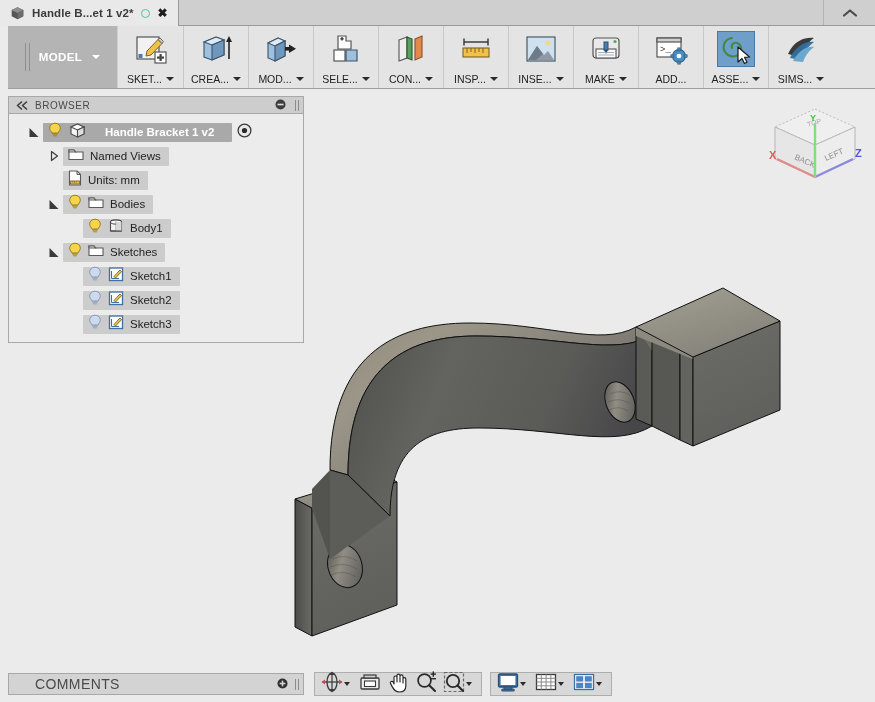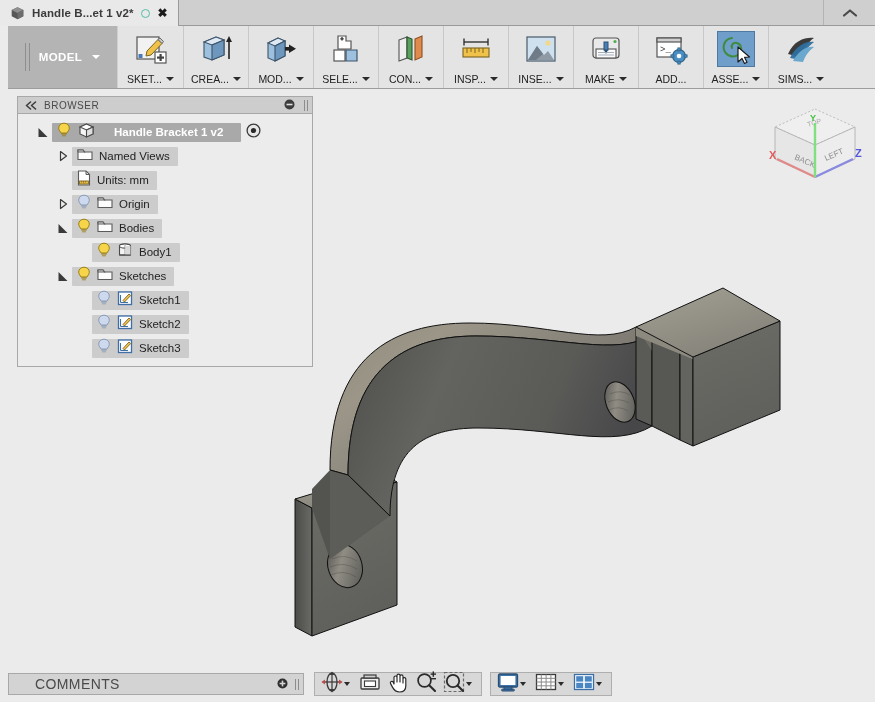--- a/index.html
+++ b/index.html
@@ -92,21 +92,20 @@
   }
   .tool-label {
     font-size: 10.5px; color: #222; white-space: nowrap;
   }
 
   
   .browser {
     position: absolute; left: 8px; top: 96px; width: 296px;
     background: #e0e0e0;
     border: 1px solid #a8a8a8;
-    margin-left: 9px;
   }
   .browser-header {
     height: 17px; background: #cdcdcd;
     border-bottom: 1px solid #a8a8a8;
     display: flex; align-items: center; gap: 6px; padding: 0 4px 0 6px;
   }
   .dbl-left { display: block; }
   .browser-title {
     font-size: 10px; color: #4a4a4a; letter-spacing: .5px; flex: 1;
   }
@@ -577,40 +576,20 @@
                   <line x1="8.6" y1="11" x2="8.6" y2="12.6"></line>
                 </g>
               </svg></span>
             <span class="node-label">Units: mm</span>
           </span>
         </div>
         <div class="tree-row">
           <span style="width:36px;flex:0 0 36px"></span>
           <span class="tw">
             <svg width="12" height="12" viewBox="0 0 12 12">
-              <path d="M3.5,1.5 L9.5,6 L3.5,10.5 Z" fill="none" stroke="#3a3a3a" stroke-width="1.2" stroke-linejoin="round"></path>
-            </svg>
-          </span>
-          <span class="node-pill">
-            <span class="bulb"><svg width="14" height="16" viewBox="0 0 14 16">
-                <path d="M7,1.2 C10.2,1.2 12.3,3.4 12.3,6.1 C12.3,8.3 10.6,9.6 10,11 L4,11 C3.4,9.6 1.7,8.3 1.7,6.1 C1.7,3.4 3.8,1.2 7,1.2 Z" fill="#cdd9ee" stroke="#8b9ab5" stroke-width="1"></path>
-                <rect x="4.3" y="11.2" width="5.4" height="1.5" fill="#8b9ab5" opacity="0.75"></rect>
-                <rect x="5" y="12.9" width="4" height="1.5" fill="#8b9ab5" opacity="0.6"></rect>
-              </svg></span>
-            <span class="nicon"><svg width="16" height="14" viewBox="0 0 16 14">
-                <path d="M1,3 L6,3 L7.5,5 L15,5 L15,12.5 L1,12.5 Z" fill="#fdfdfd" stroke="#5a5a5a" stroke-width="1.1"></path>
-                <path d="M1,3 L6,3 L7.5,5 L1,5 Z" fill="#e3e3e3" stroke="#5a5a5a" stroke-width="1.1"></path>
-              </svg></span>
-            <span class="node-label">Origin</span>
-          </span>
-        </div>
-        <div class="tree-row">
-          <span style="width:36px;flex:0 0 36px"></span>
-          <span class="tw">
-            <svg width="12" height="12" viewBox="0 0 12 12">
               <path d="M1.5,2 L10.5,11 L1.5,11 Z" fill="#3a3a3a"></path>
             </svg>
           </span>
           <span class="node-pill">
             <span class="bulb"><svg width="14" height="16" viewBox="0 0 14 16">
                 <path d="M7,1.2 C10.2,1.2 12.3,3.4 12.3,6.1 C12.3,8.3 10.6,9.6 10,11 L4,11 C3.4,9.6 1.7,8.3 1.7,6.1 C1.7,3.4 3.8,1.2 7,1.2 Z" fill="#f7d54a" stroke="#9a7f15" stroke-width="1"></path>
                 <rect x="4.3" y="11.2" width="5.4" height="1.5" fill="#9a7f15" opacity="0.75"></rect>
                 <rect x="5" y="12.9" width="4" height="1.5" fill="#9a7f15" opacity="0.6"></rect>
               </svg></span>
             <span class="nicon"><svg width="16" height="14" viewBox="0 0 16 14">

